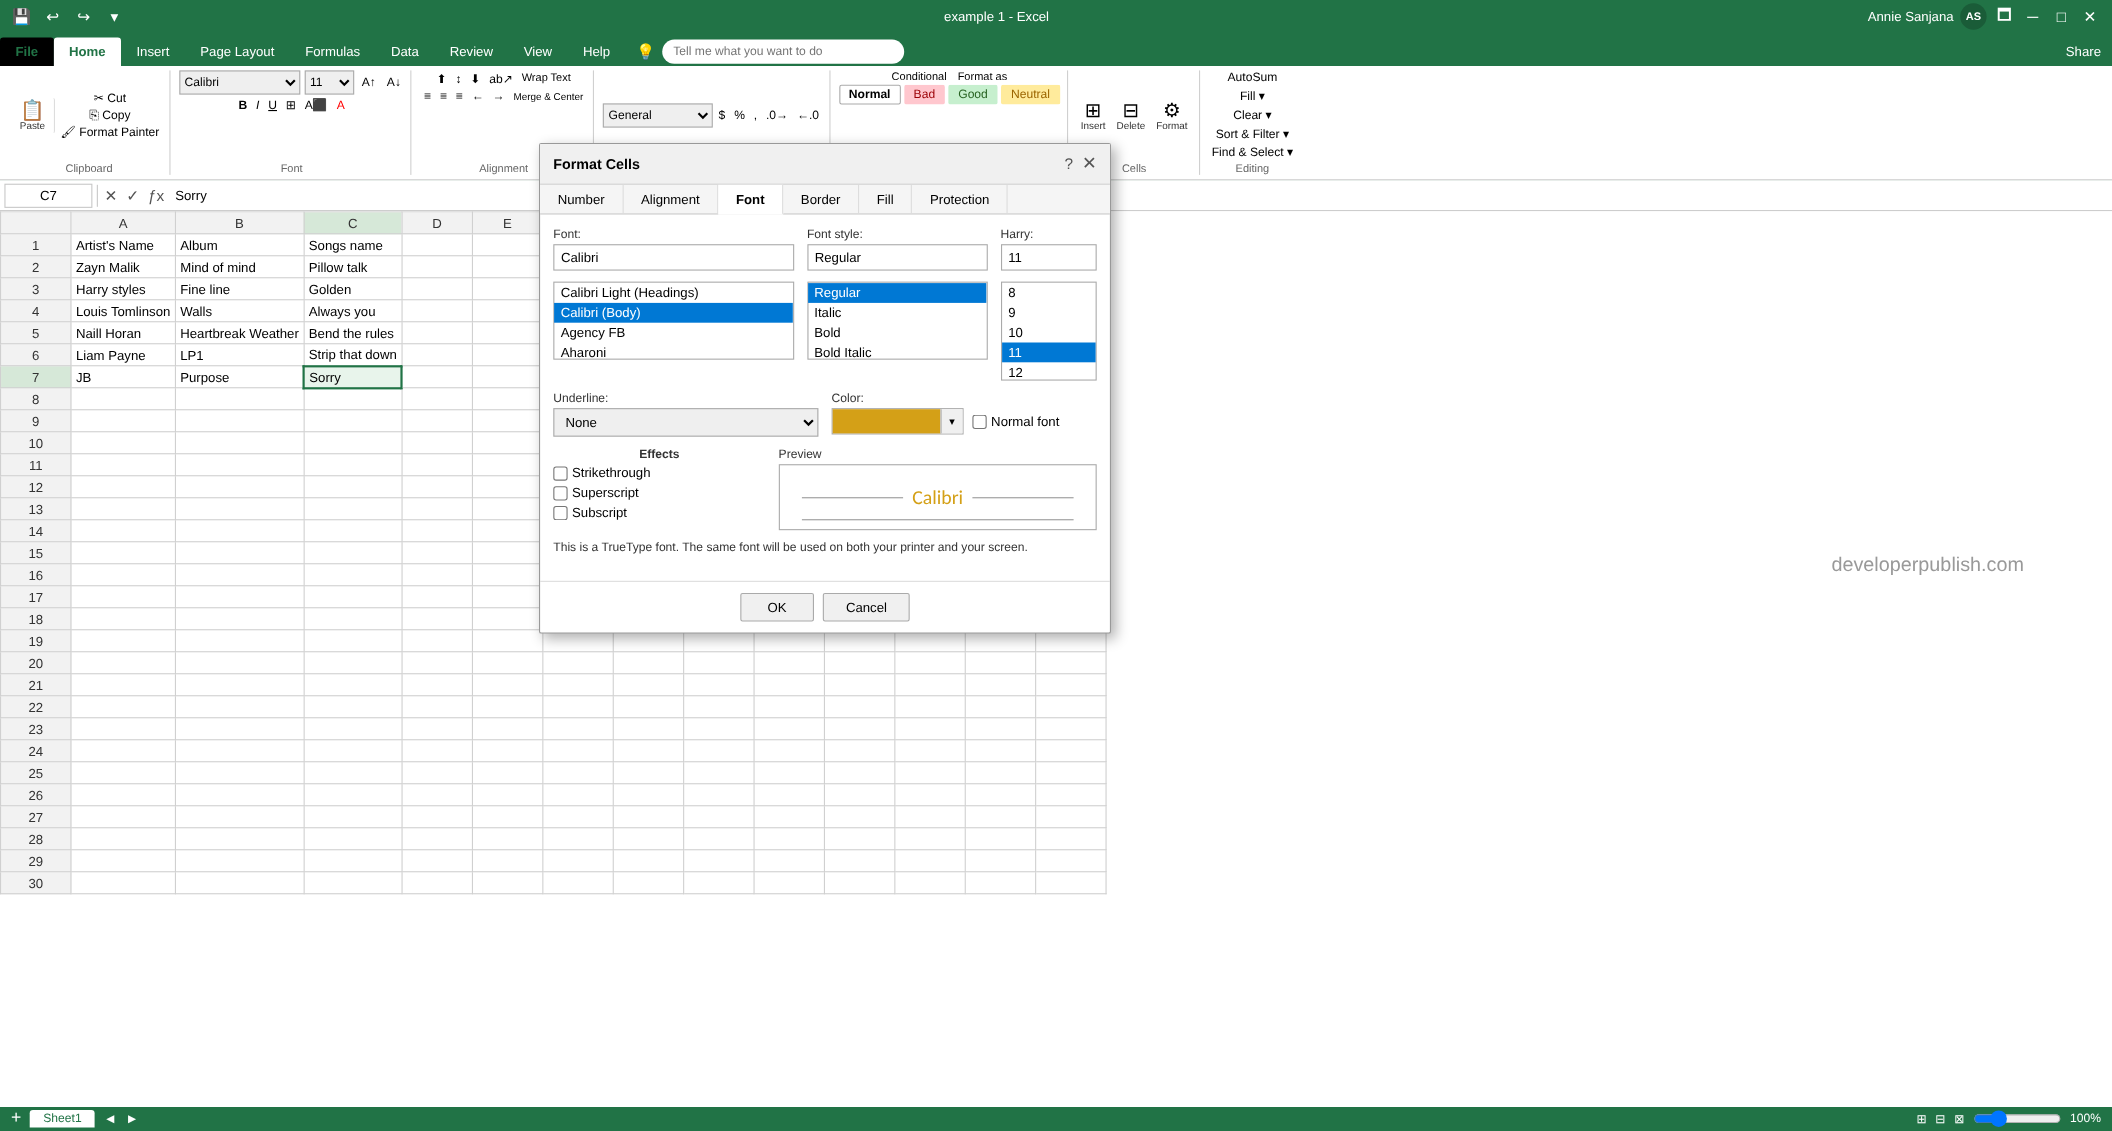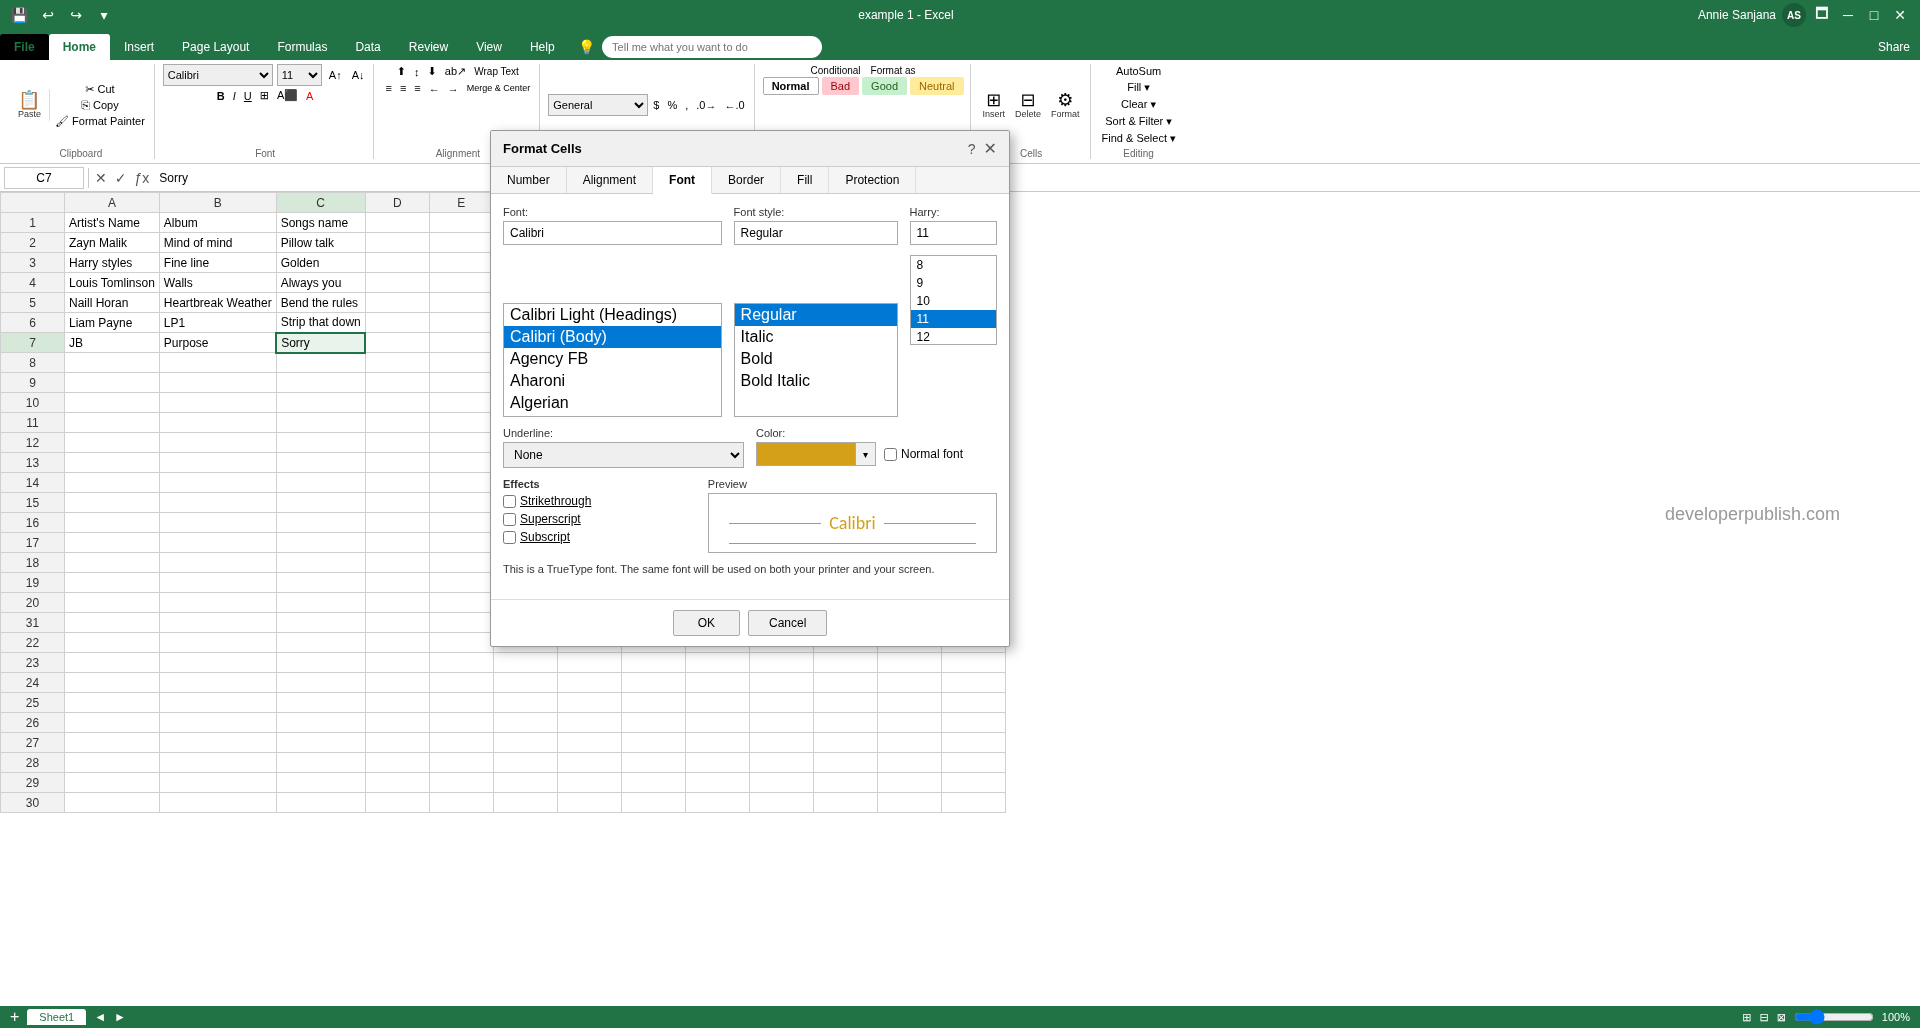--- a/index.html
+++ b/index.html
@@ -71,34 +71,34 @@
     .dialog-tabs { display: flex; background: #f5f5f5; border-bottom: 1px solid #ccc; }
     .dialog-tab { padding: 6px 16px; font-size: 12px; cursor: pointer; border-right: 1px solid #ddd; }
     .dialog-tab.active { background: white; border-bottom: 1px solid white; margin-bottom: -1px; font-weight: bold; }
     .dialog-body { padding: 12px; }
 
     .form-row { display: flex; gap: 12px; margin-bottom: 10px; }
     .form-col { flex: 1; }
     .form-label { font-size: 11px; color: #333; margin-bottom: 3px; display: block; }
     .form-input { width: 100%; border: 1px solid #aaa; padding: 3px 6px; font-size: 12px; height: 24px; }
 
-    .font-list { border: 1px solid #aaa; height: 114px; overflow-y: auto; font-size: 16px; margin-top: 48px; }
+    .font-list { border: 1px solid #aaa; height: 71px; overflow-y: auto; font-size: 12px; }
     .font-list-item { padding: 2px 6px; cursor: pointer; }
     .font-list-item.selected { background: #0078d4; color: white; }
 
     .size-list { border: 1px solid #aaa; height: 90px; overflow-y: auto; font-size: 12px; }
     .size-list-item { padding: 2px 6px; cursor: pointer; }
     .size-list-item.selected { background: #0078d4; color: white; }
     .underline-select { width: 100%; border: 1px solid #aaa; padding: 3px 6px; font-size: 12px; height: 26px; }
     .color-box { width: 120px; height: 24px; border: 1px solid #aaa; display: flex; align-items: center; cursor: pointer; }
     .color-swatch { flex: 1; height: 100%; }
     .color-dropdown { width: 20px; height: 100%; background: #f0f0f0; border-left: 1px solid #aaa; display: flex; align-items: center; justify-content: center; font-size: 10px; }
     .normal-font-cb { display: flex; align-items: center; gap: 4px; font-size: 12px; }
-    .effects-label { font-size: 11px; color: #333; margin-bottom: 4px; font-weight: bold; }
-    .checkbox-row { display: flex; align-items: center; gap: 4px; margin-bottom: 4px; font-size: 12px; text-decoration: underline; }
+    .effects-label { font-size: 11px; color: #333; margin-bottom: 4px; font-weight: bold; text-align: center; }
+    .checkbox-row { display: flex; align-items: center; gap: 4px; margin-bottom: 4px; font-size: 12px; }
     .checkbox-row input { margin: 0; }
     .preview-label { font-size: 11px; color: #333; margin-bottom: 3px; }
     .preview-box { border: 1px solid #aaa; height: 60px; display: flex; align-items: center; justify-content: center; font-family: Calibri, sans-serif; font-size: 18px; color: #d4a017; position: relative; }
 
     .info-text { font-size: 11px; color: #333; margin-bottom: 12px; }
 
     .dialog-footer { padding: 10px 12px; display: flex; justify-content: center; gap: 8px; border-top: 1px solid #ddd; }
     .btn-ok { background: #f0f0f0; border: 1px solid #aaa; padding: 5px 24px; cursor: pointer; font-size: 12px; border-radius: 2px; }
     .btn-cancel { background: #f0f0f0; border: 1px solid #aaa; padding: 5px 20px; cursor: pointer; font-size: 12px; border-radius: 2px; }
     .style-cell { padding: 2px 8px; font-size: 11px; border: 1px solid transparent; cursor: pointer; border-radius: 2px; }
@@ -638,21 +638,21 @@
             <td></td>
             <td></td>
             <td></td>
             <td></td>
             <td></td>
             <td></td>
             <td></td>
             <td></td>
           </tr>
           <tr>
-            <th class="row-header">31</th>
+            <th class="row-header">21</th>
             <td></td>
             <td></td>
             <td></td>
             <td></td>
             <td></td>
             <td></td>
             <td></td>
             <td></td>
             <td></td>
             <td></td>

